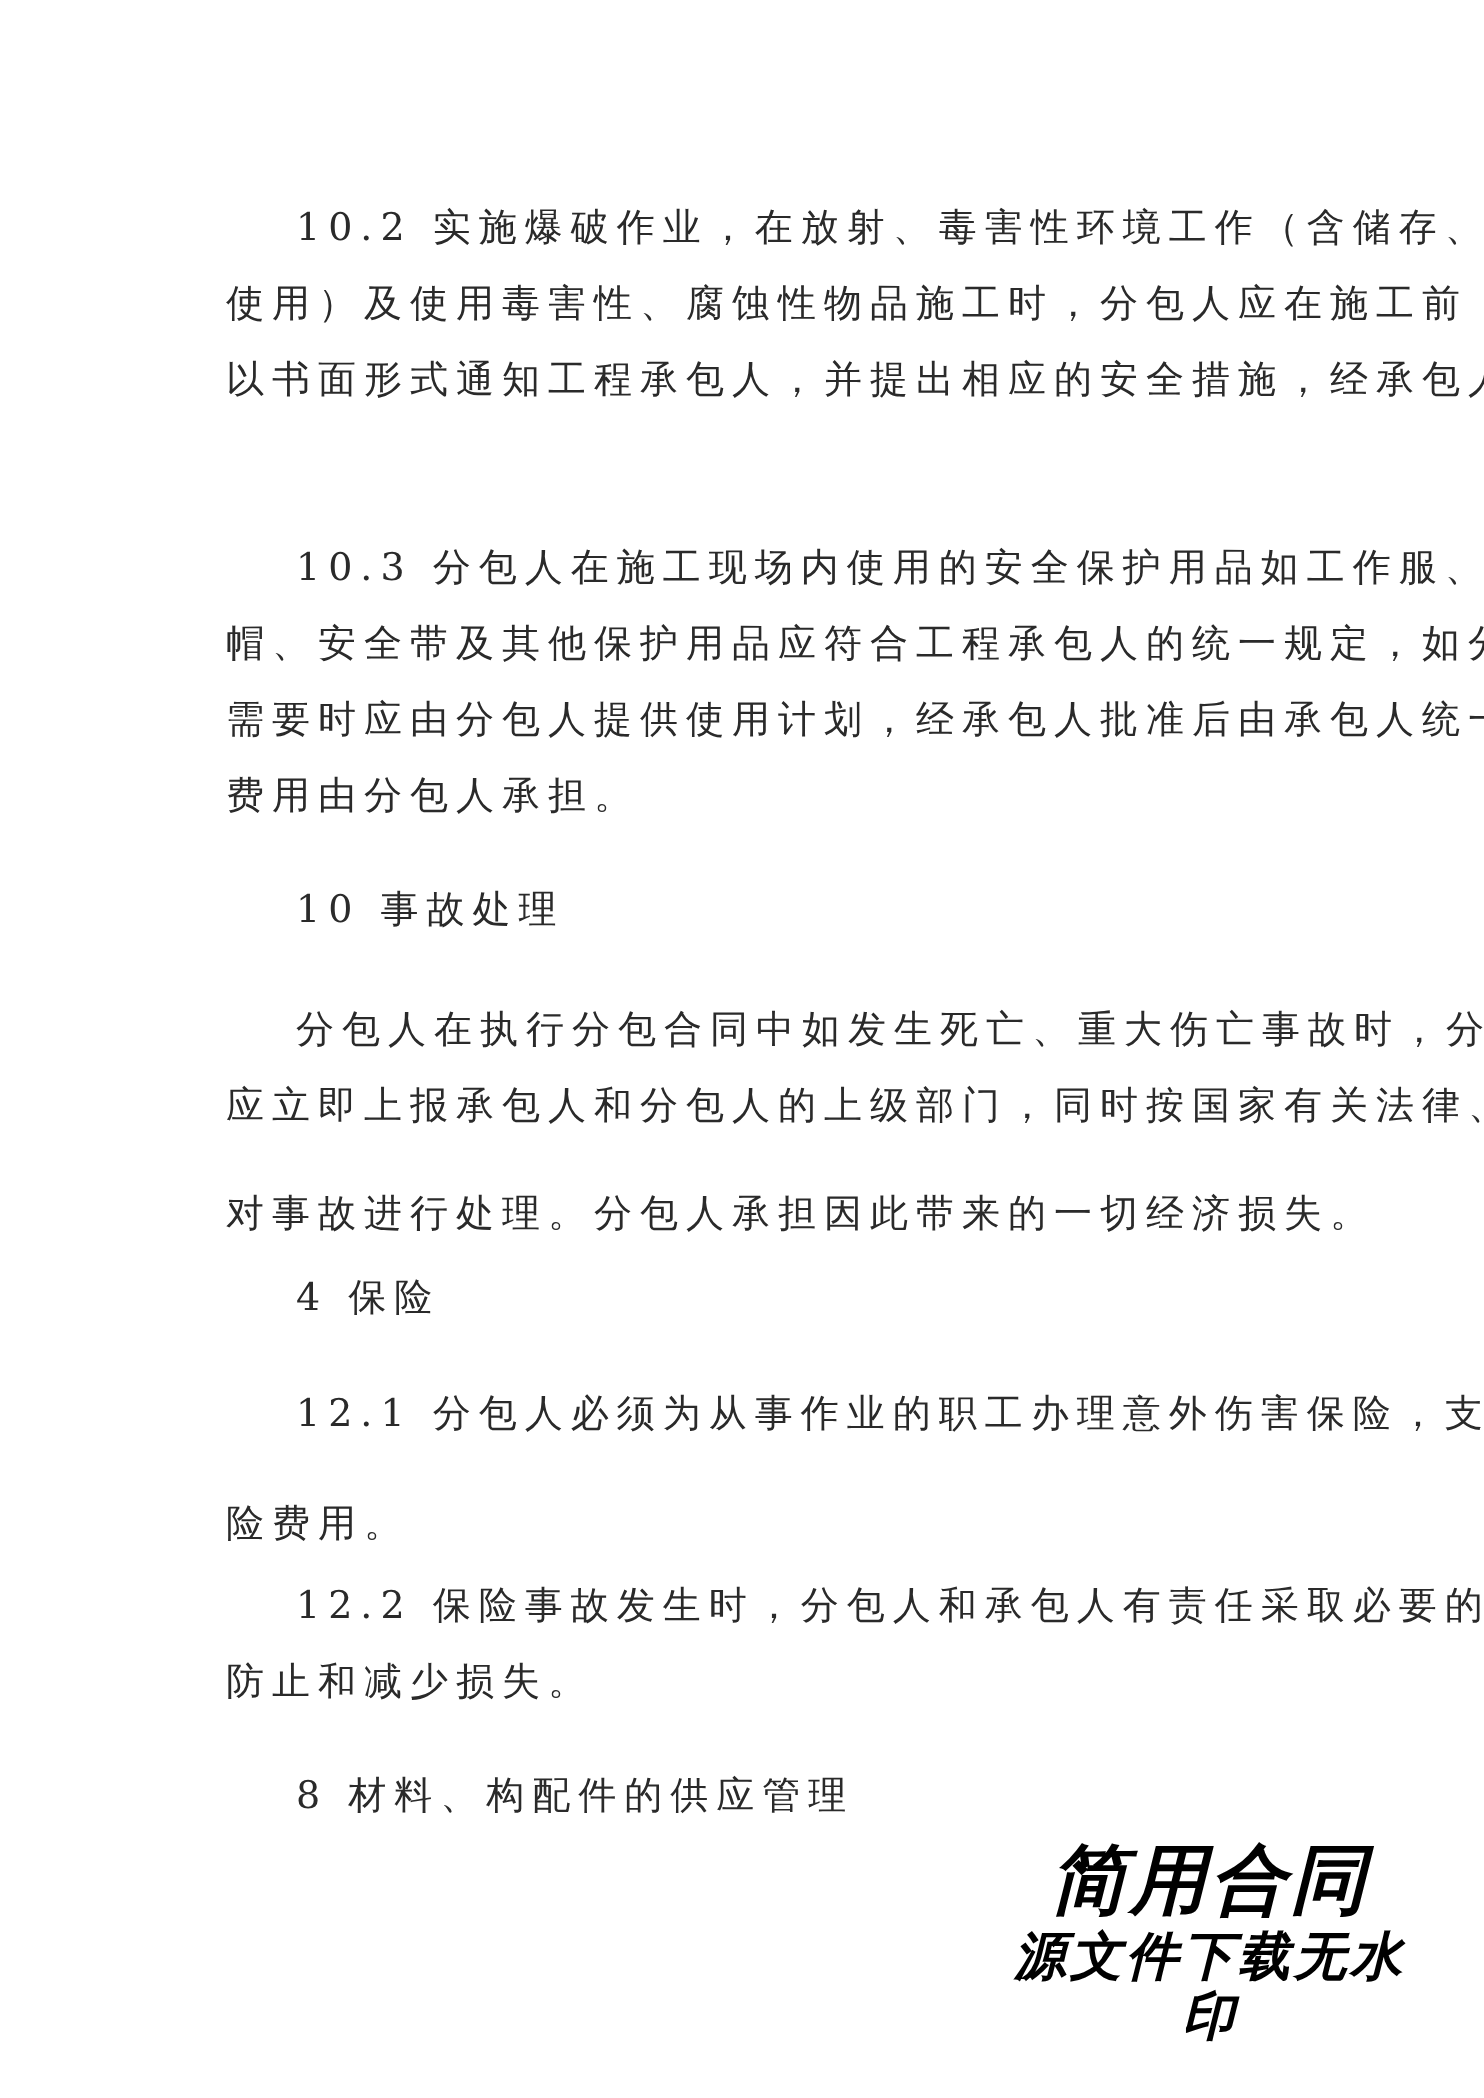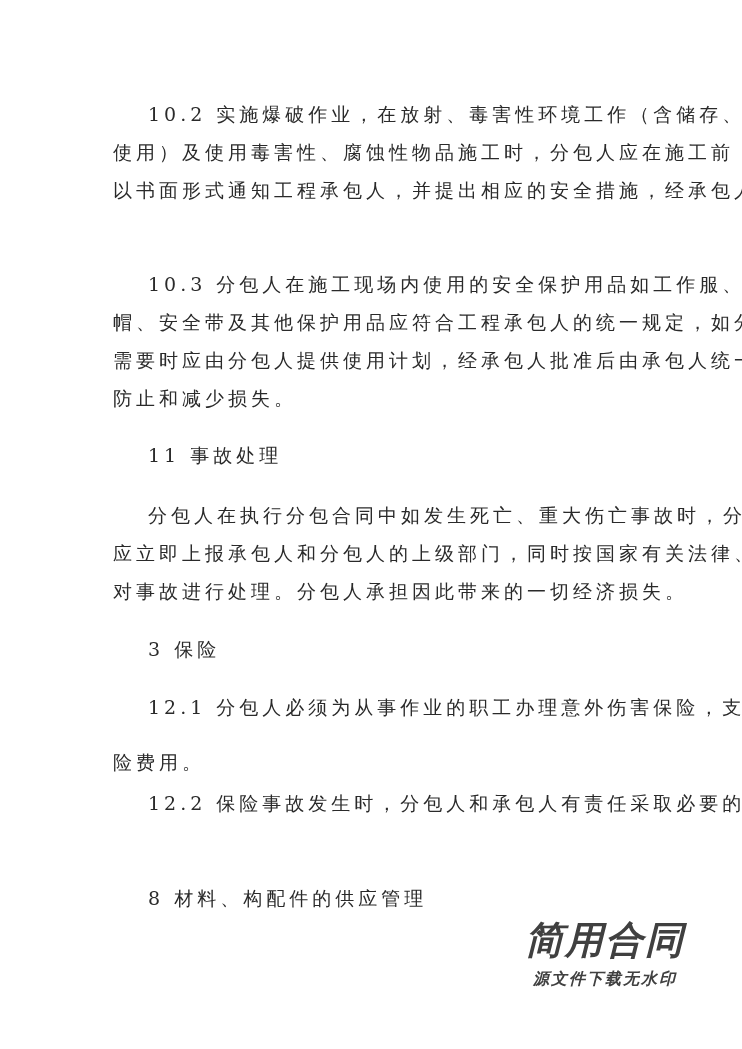--- a/index.html
+++ b/index.html
@@ -11,51 +11,52 @@
   .page { position: absolute; left: 0; top: 0; width: 742px; height: 1049px; }
   .line {
     position: absolute; left: 113px; width: 540px;
     font-size: 19px; line-height: 24px; white-space: nowrap;
     letter-spacing: 4px;
   }
   .indent { left: 148px; }
   .watermark {
     position: absolute; left: 505px; top: 918px; width: 200px; text-align: center;
     font-family: "DejaVu Sans", "Liberation Sans", sans-serif;
-    color: #404040; font-style: italic; font-weight: bold;
+    color: #000000; font-style: italic; font-weight: bold;
   }
   .wm-main { font-size: 38px; letter-spacing: 2px; line-height: 44px; }
-  .wm-sub { font-size: 16px; letter-spacing: 2px; line-height: 30px; margin-top: 2px; }
+  .wm-sub { font-size: 26px; letter-spacing: 2px; line-height: 30px; margin-top: 2px; }
 </style>
 </head>
 <body>
 
 <div class="page">
 
   <div class="line indent" style="top:102px">10.2 实施爆破作业，在放射、毒害性环境工作（含储存、运输、</div>
   <div class="line" style="top:140px">使用）及使用毒害性、腐蚀性物品施工时，分包人应在施工前 10 天</div>
   <div class="line" style="top:178px">以书面形式通知工程承包人，并提出相应的安全措施，经承包人审批</div>
 
   <div class="line indent" style="top:272px">10.3 分包人在施工现场内使用的安全保护用品如工作服、安全</div>
   <div class="line" style="top:310px">帽、安全带及其他保护用品应符合工程承包人的统一规定，如分包人</div>
   <div class="line" style="top:348px">需要时应由分包人提供使用计划，经承包人批准后由承包人统一采购，</div>
-  <div class="line" style="top:386px">防止和减少损失。</div>
+  <div class="line" style="top:386px">费用由分包人承担。</div>
 
-  <div class="line indent" style="top:443px">11 事故处理</div>
+  <div class="line indent" style="top:443px">10 事故处理</div>
 
   <div class="line indent" style="top:503px">分包人在执行分包合同中如发生死亡、重大伤亡事故时，分包人</div>
   <div class="line" style="top:541px">应立即上报承包人和分包人的上级部门，同时按国家有关法律、法规</div>
-  <div class="line" style="top:579px">对事故进行处理。分包人承担因此带来的一切经济损失。</div>
+  <div class="line" style="top:595px">对事故进行处理。分包人承担因此带来的一切经济损失。</div>
 
-  <div class="line indent" style="top:637px">3 保险</div>
+  <div class="line indent" style="top:637px">4 保险</div>
 
   <div class="line indent" style="top:695px">12.1 分包人必须为从事作业的职工办理意外伤害保险，支付保</div>
   <div class="line" style="top:750px">险费用。</div>
 
   <div class="line indent" style="top:791px">12.2 保险事故发生时，分包人和承包人有责任采取必要的措施，</div>
+  <div class="line" style="top:829px">防止和减少损失。</div>
 
   <div class="line indent" style="top:886px">8 材料、构配件的供应管理</div>
 
   <div class="watermark">
     <div class="wm-main">简用合同</div>
     <div class="wm-sub">源文件下载无水印</div>
   </div>
 </div>
 
 </body></html>

